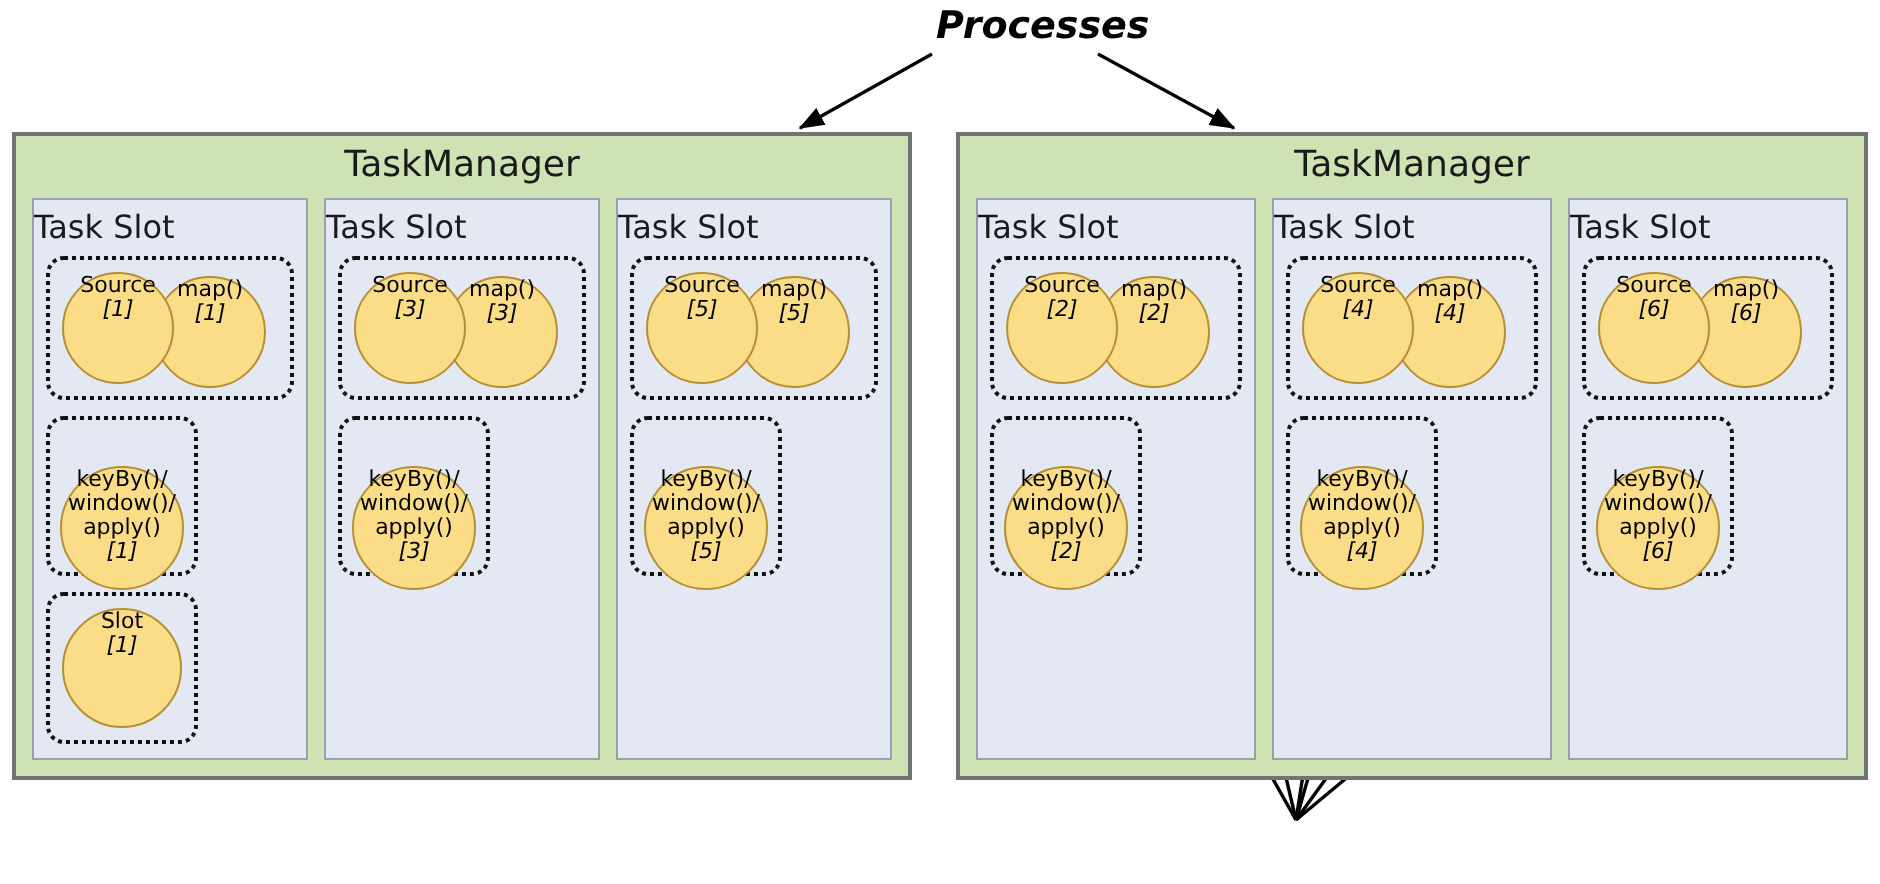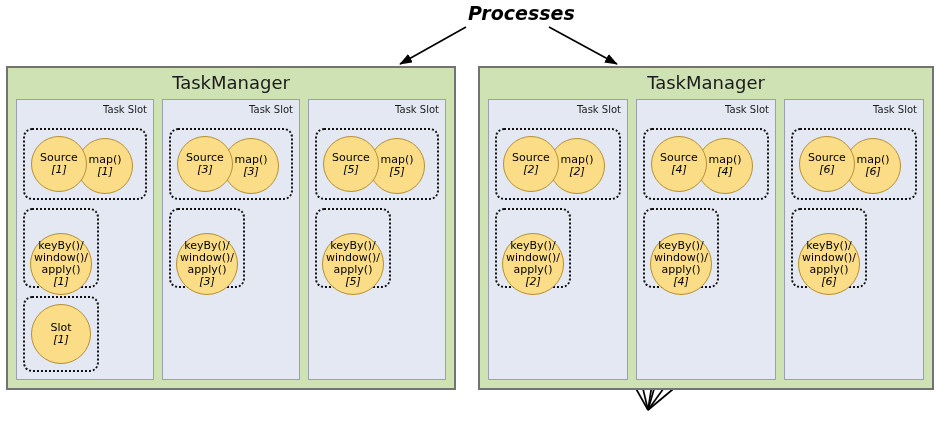--- a/index.html
+++ b/index.html
@@ -58,23 +58,23 @@
   .task-slot {
     flex: 1 1 0;
     background: #e4e8f2;
     border: 1px solid #9aa0ad;
     box-sizing: border-box;
     position: relative;
     padding-top: 27px;
   }
   .slot-title {
     position: absolute;
-    top: 4px; left: 0; right: 6px;
-    text-align: right;
-    font-size: 10px;
+    top: 4px; left: 0; right: 16px;
+    text-align: left;
+    font-size: 16px;
     color: #1a1a1a;
   }
 
   
   .task-box {
     position: absolute;
     border: 2px dotted #111;
     border-radius: 9px;
     box-sizing: border-box;
     background: transparent;
@@ -89,21 +89,21 @@
   
   .node {
     position: absolute;
     border-radius: 50%;
     background: #fcdd87;
     border: 1px solid #b58f33;
     box-sizing: border-box;
     display: flex;
     flex-direction: column;
     align-items: center;
-    justify-content: center;
+    justify-content: flex-start;
     line-height: 1.1;
     font-size: 11px;
     color: #000;
     text-align: center;
   }
   .node .sub { font-style: italic; }
 
   .node.pair-a { width: 56px; height: 56px; left: 6px;  top: 6px; z-index: 2; }
   .node.pair-b { width: 56px; height: 56px; left: 52px; top: 8px; z-index: 1; }
 

